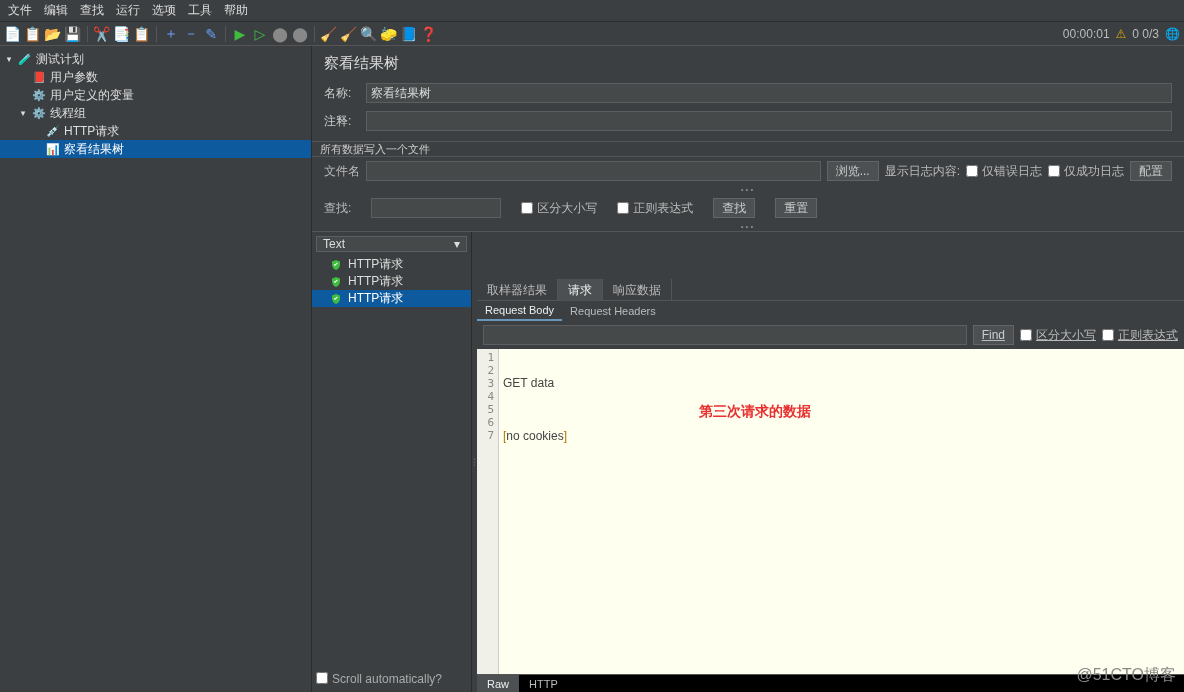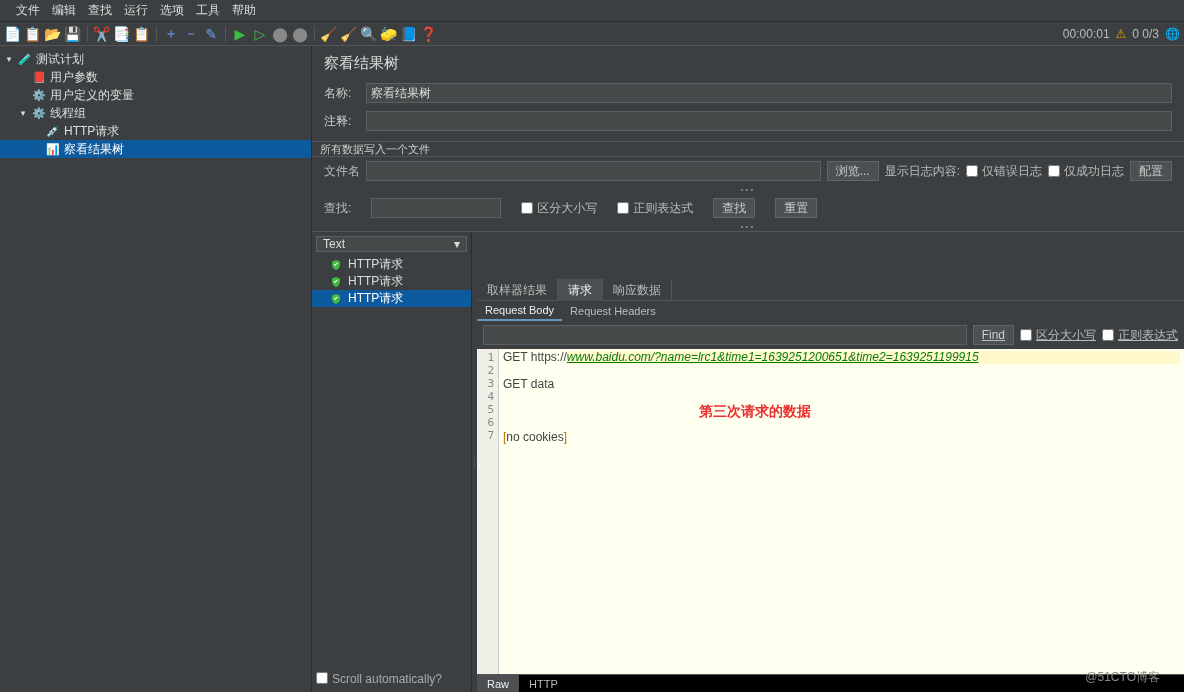--- a/index.html
+++ b/index.html
@@ -1,17 +1,17 @@
 <!DOCTYPE html>
 <html><head>
 <meta charset="utf-8">
 <style>
 * { margin: 0; padding: 0; box-sizing: border-box; font-family: Arial, "Microsoft YaHei", sans-serif; font-size: 12px; }
 body { background: #3c3f41; color: #bbb; width: 1184px; height: 692px; overflow: hidden; position: relative; }
-.menubar { height: 22px; background: #3c3f41; display: flex; align-items: center; padding: 0 16px; gap: 12px; color: #ddd; border-bottom: 1px solid #2b2b2b; }
+.menubar { height: 22px; background: #3c3f41; display: flex; align-items: center; padding: 0 8px; gap: 12px; color: #ddd; border-bottom: 1px solid #2b2b2b; }
 .menubar span { cursor: pointer; }
 .toolbar { height: 24px; background: #3c3f41; display: flex; align-items: center; padding: 0 4px; gap: 2px; border-bottom: 1px solid #555; justify-content: space-between; }
 .toolbar-left { display: flex; align-items: center; gap: 2px; }
 .toolbar-right { display: flex; align-items: center; gap: 6px; color: #bbb; }
 .tbtn { width: 18px; height: 18px; display: flex; align-items: center; justify-content: center; cursor: pointer; font-size: 14px; }
 .tsep { width: 1px; height: 16px; background: #555; margin: 0 3px; }
 .main { display: flex; height: 646px; }
 .sidebar { width: 312px; background: #3c3f41; border-right: 1px solid #2b2b2b; padding-top: 4px; }
 .tree-item { display: flex; align-items: center; height: 18px; padding-left: 4px; cursor: pointer; gap: 4px; color: #ddd; }
 .tree-item.selected { background: #0d5a9e; color: #fff; }
@@ -55,21 +55,21 @@
 .code-get { color: #444; background: #fffff0; }
 .code-url { color: #0a7a0a; text-decoration: underline; font-style: italic; }
 .code-line1 { background: #fff8cc; display: inline-block; width: 100%; }
 .code-orange { color: #b27500; }
 .annotation { position: absolute; top: 56px; left: 200px; color: #e83030; font-size: 14px; font-weight: bold; }
 .footer-tabs { height: 18px; display: flex; border-top: 1px solid #555; background: #000000; }
 .footer-tab { padding: 0 10px; display: flex; align-items: center; cursor: pointer; color: #bbb; font-size: 11px; }
 .footer-tab.active { background: #4c5052; color: #eee; }
 .scroll-auto { position: absolute; bottom: 6px; left: 4px; display: flex; align-items: flex-start; gap: 4px; color: #aaa; font-size: 11px; }
 .scroll-auto input { width: 12px; height: 12px; }
-.watermark { position: absolute; bottom: 6px; right: 24px; color: #888; font-size: 12px; }
+.watermark { position: absolute; bottom: 6px; right: 8px; color: #888; font-size: 16px; }
 .splitter-v { width: 5px; background: #3c3f41; cursor: col-resize; display:flex; align-items:center; justify-content:center; color:#777; font-size:9px; }
 .warn-icon { color:#e8ae00; }
 .globe-icon { color:#8ab4d8; }
 </style>
 </head>
 <body>
 
 <div class="menubar">
   <span>文件</span>
   <span>编辑</span>
@@ -253,21 +253,21 @@
               <input type="checkbox" style="">
               <span>区分大小写</span>
             </label>
           <label class="check">
               <input type="checkbox" style="">
               <span>正则表达式</span>
             </label>
         </div>
         <div class="code-area">
           <div class="gutter">1<br>2<br>3<br>4<br>5<br>6<br>7</div>
-          <div class="code"><span class="code-line1"><span class="code-get">GET </span><span class="code-get">https://</span><span class="code-url">www.baidu.com/?name=lrc1&amp;time1=1639251200651&amp;time2=1639251199915</span></span>
+          <div class="code">
 <br><span class="code-get">GET data</span>
 <br>
 <br><span class="code-orange">[</span><span class="code-get">no cookies</span><span class="code-orange">]</span>
 <div class="annotation">第三次请求的数据</div>
           </div>
         </div>
         <div class="footer-tabs">
           <div class="footer-tab active">Raw</div>
           <div class="footer-tab">HTTP</div>
         </div>

